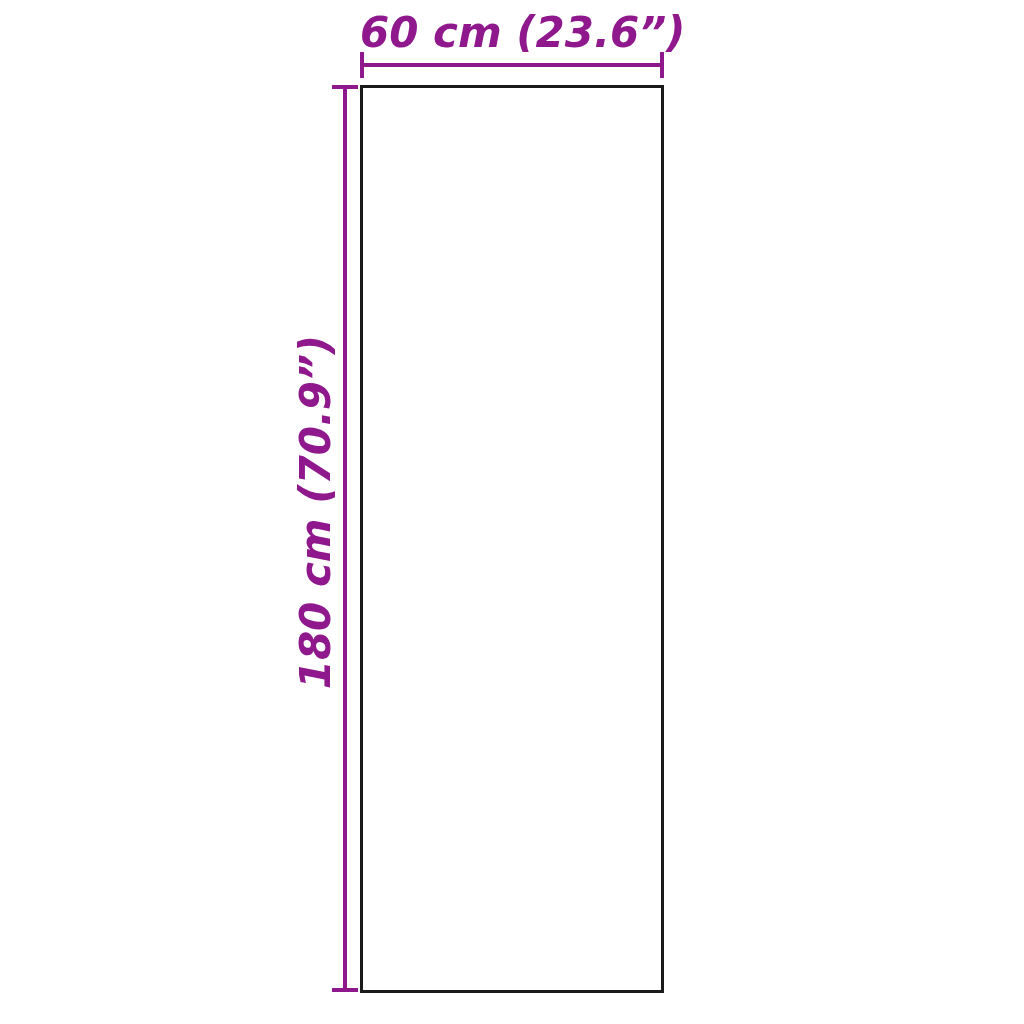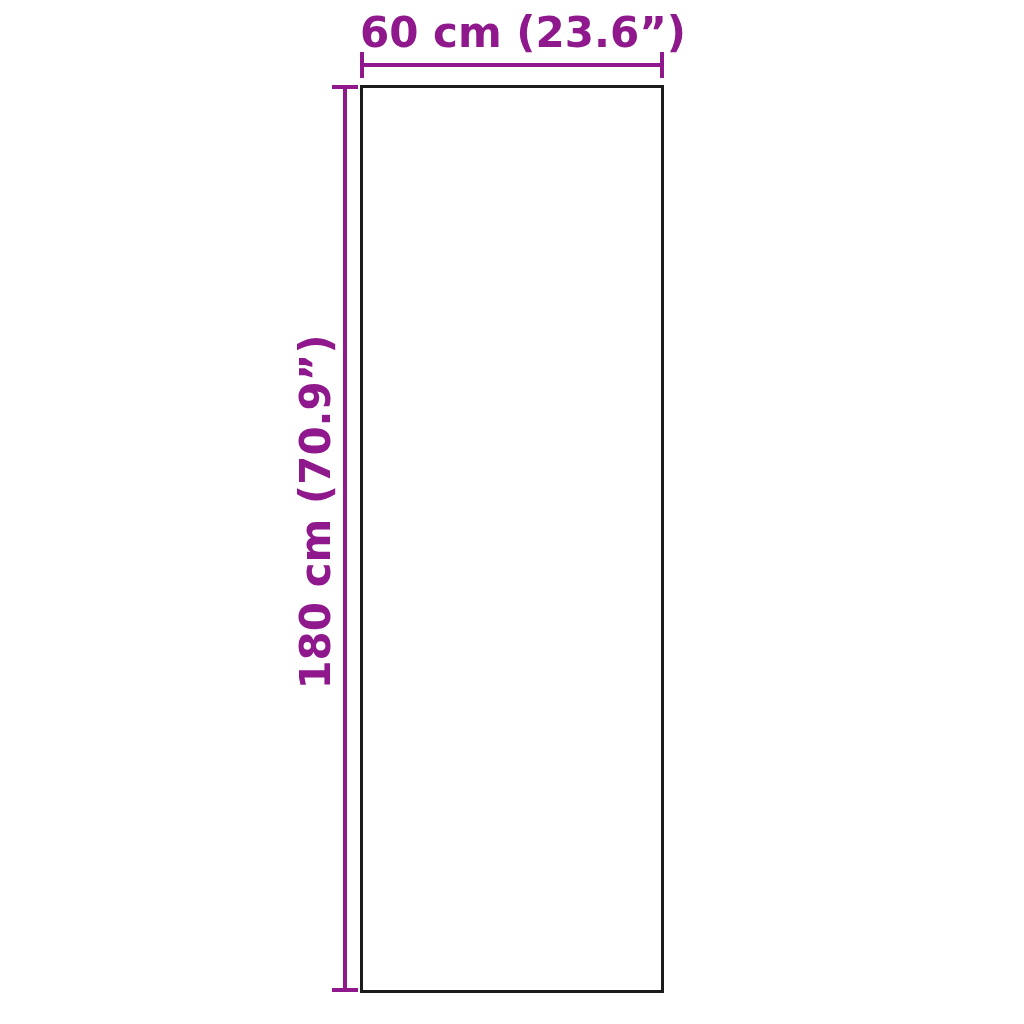--- a/index.html
+++ b/index.html
@@ -11,20 +11,21 @@
   html, body {
     width: 1024px; height: 1024px;
     background: var(--background);
     font-family: "DejaVu Sans", "Liberation Sans", sans-serif;
     overflow: hidden;
   }
   .canvas {
     position: relative;
     width: 1024px; height: 1024px;
     background: var(--background);
+    font-style: italic;
   }
   
   .product-rect {
     position: absolute;
     left: 360px; top: 85px;
     width: 304px; height: 908px;
     border: 3px solid var(--outline);
     background: var(--background);
   }
   

